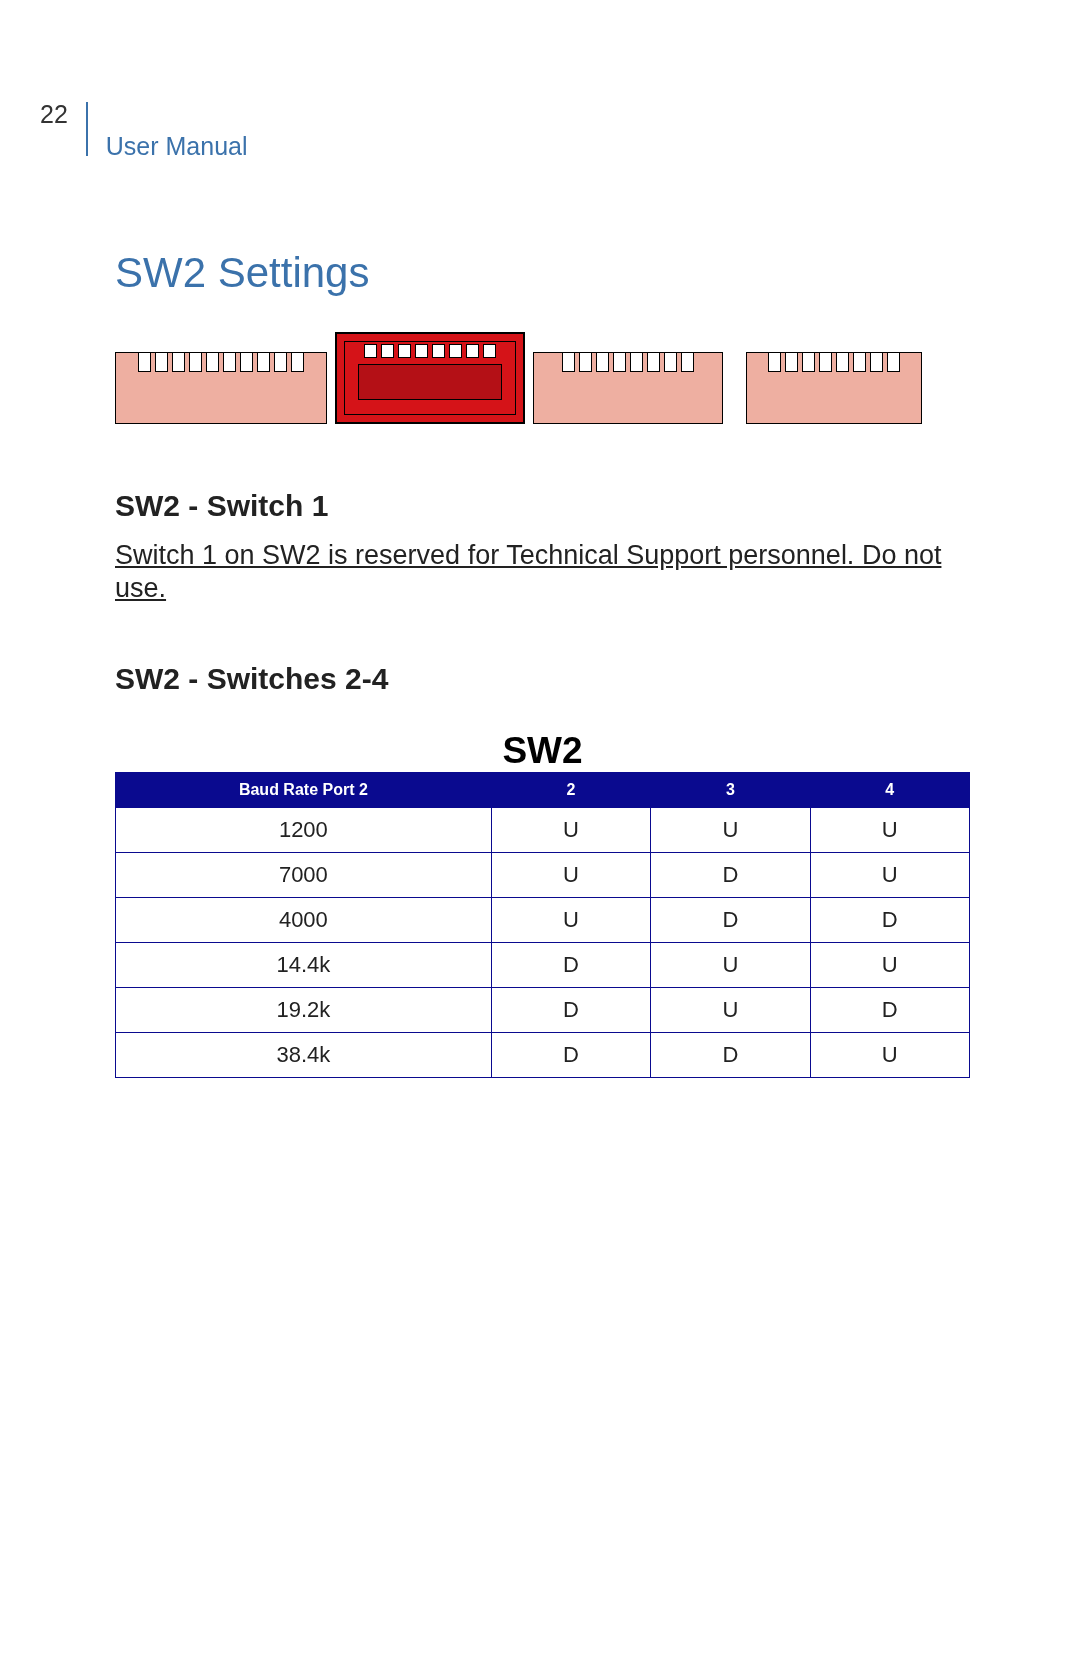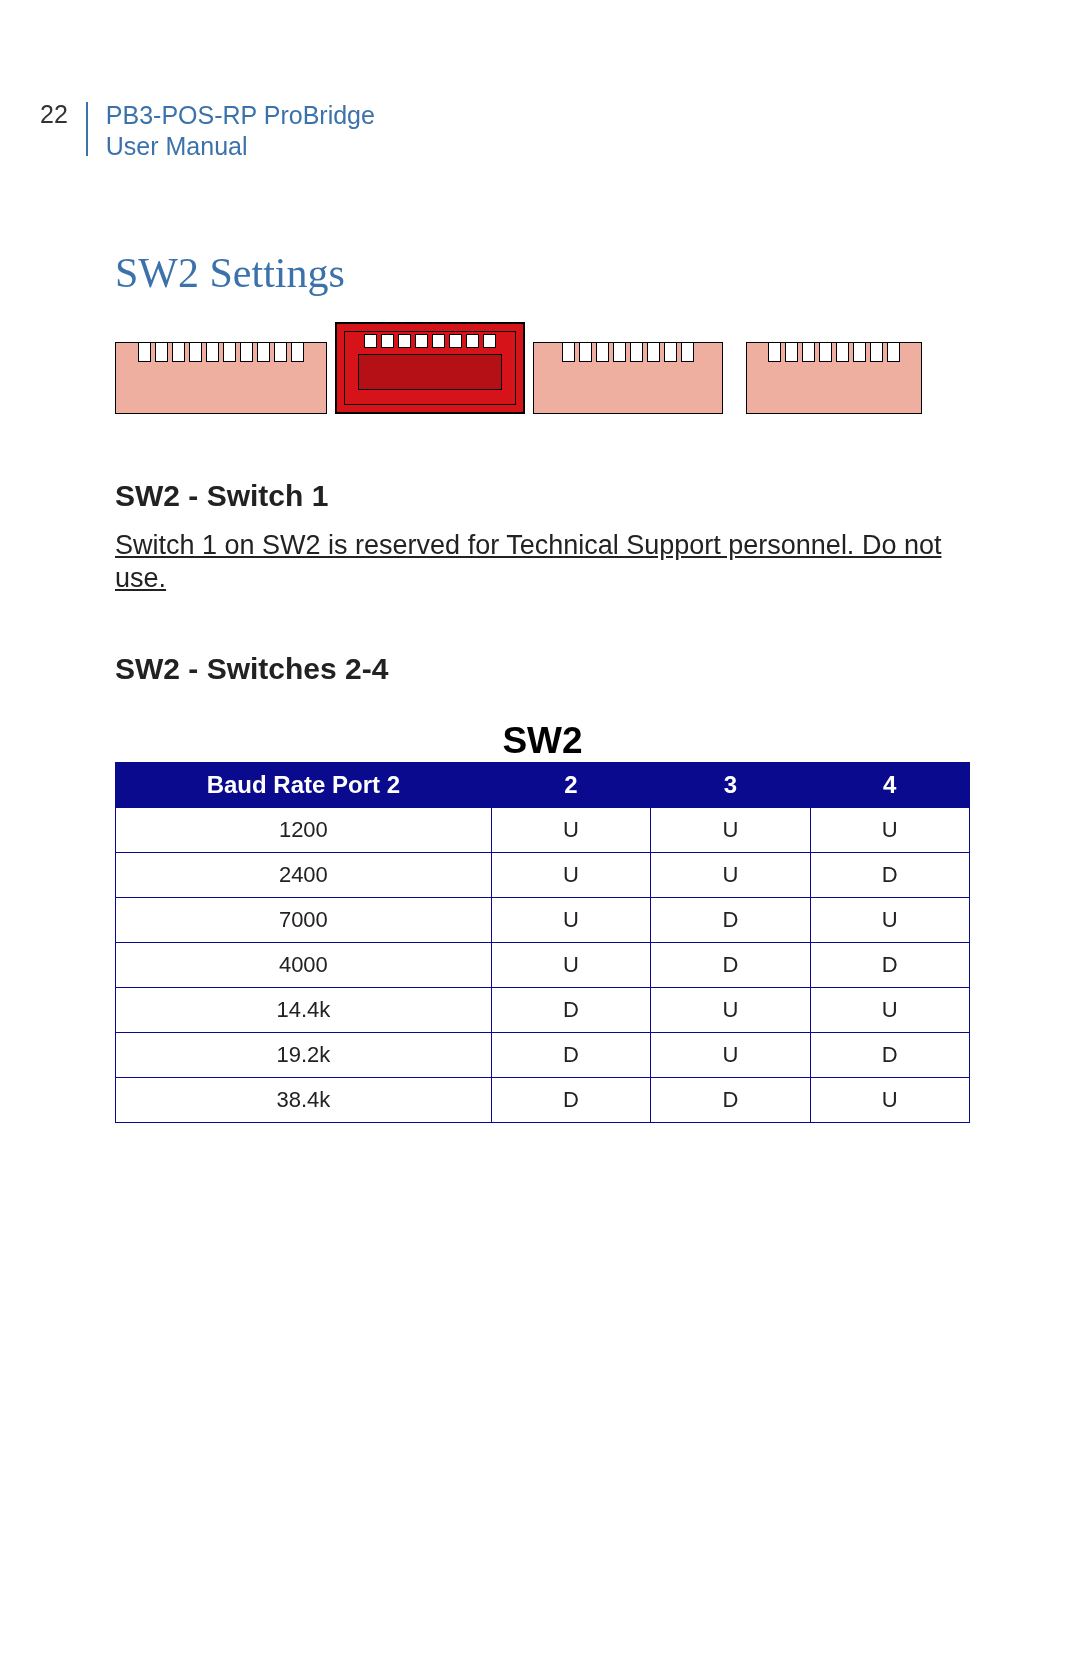--- a/index.html
+++ b/index.html
@@ -35,22 +35,21 @@
       font-size: 25px;
       line-height: 1.25;
     }
     .content {
       padding-left: 75px;
     }
     h1.page-title {
       color: #3b72ab;
       font-size: 42px;
       font-weight: 400;
-      margin-bottom: 22px;
-      font-family: Liberation Serif, serif;
+      margin-bottom: 32px;
     }
     .dip-diagram {
       display: flex;
       gap: 8px;
       align-items: flex-end;
       margin-bottom: 65px;
       height: 95px;
     }
     .bank {
       position: relative;
@@ -123,42 +122,42 @@
       margin-bottom: 0;
     }
     table.sw2 {
       width: 100%;
       border-collapse: collapse;
     }
     table.sw2 th {
       background: #0a0a8f;
       color: #fff;
       font-weight: 700;
-      font-size: 24px;
+      font-size: 16px;
       padding: 8px 6px;
       border: 1px solid #0a0a8f;
       text-align: center;
     }
     table.sw2 th.first { width: 44%; }
     table.sw2 td {
       border: 1px solid #0a0a8f;
       text-align: center;
       padding: 9px 6px;
       font-size: 22px;
       color: #222;
     }
   </style>
 </head>
 <body>
 
 <div class="header-row">
   <div class="page-num">22</div>
   <div class="header-divider"></div>
   <div class="doc-title">
-    <span>PB3-POS-RP ProBridge</span><br>
+    <br>
     <span>User Manual</span>
   </div>
 </div>
 
 <div class="content">
   <h1 class="page-title">SW2 Settings</h1>
 
   <div class="dip-diagram">
     <div class="bank light bank1">
       <div class="switchrow">
@@ -234,26 +233,20 @@
       </tr>
     </thead>
     <tbody id="tbody">
         <tr>
           <td>1200</td>
           <td>U</td>
           <td>U</td>
           <td>U</td>
         </tr>
         <tr>
-          <td>2400</td>
-          <td>U</td>
-          <td>U</td>
-          <td>D</td>
-        </tr>
-        <tr>
           <td>7000</td>
           <td>U</td>
           <td>D</td>
           <td>U</td>
         </tr>
         <tr>
           <td>4000</td>
           <td>U</td>
           <td>D</td>
           <td>D</td>

